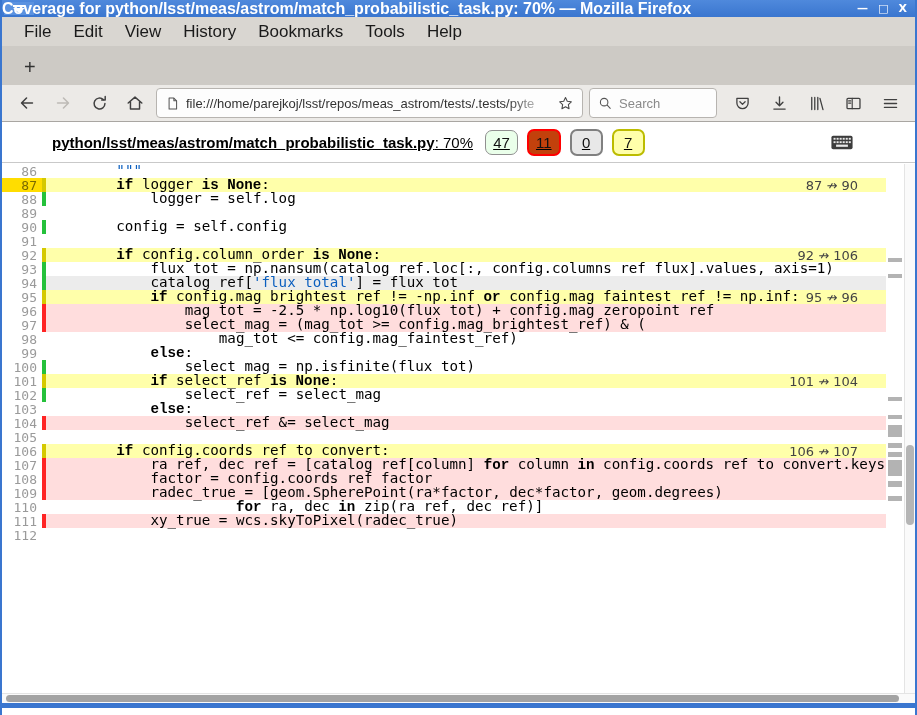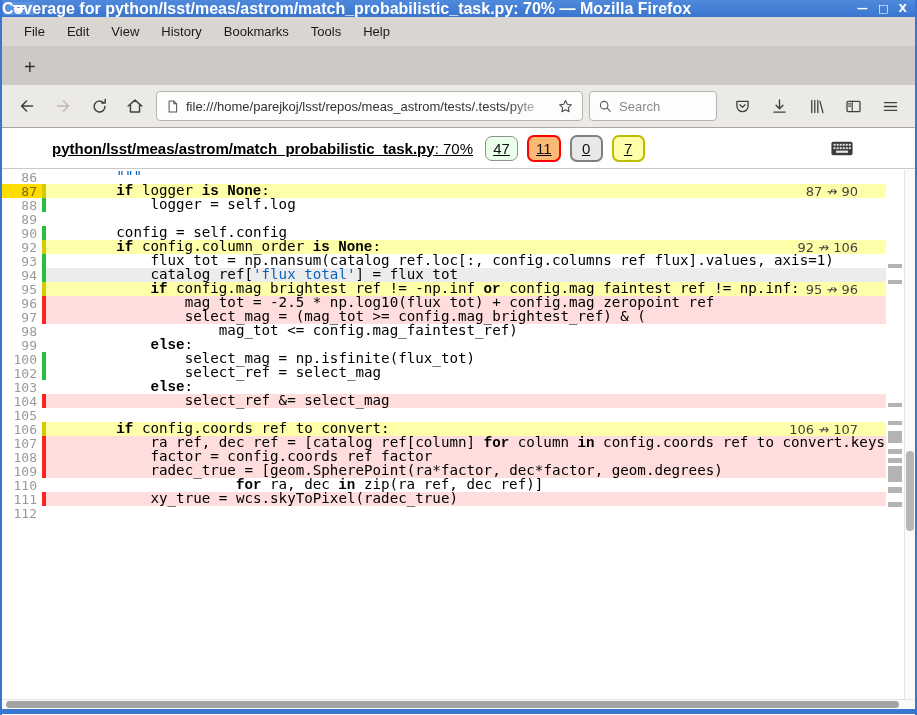--- a/index.html
+++ b/index.html
@@ -21,37 +21,37 @@
   .winmenu-icon .tri { width:0; height:0; border-left:6px solid transparent;
     border-right:6px solid transparent; border-top:5px solid #fff; }
   .titletext { position:absolute; left:0; right:0; text-align:left;
     font-size:16px; font-weight:bold; font-family:Liberation Sans, sans-serif; }
   .winctrls { margin-left:auto; display:flex; gap:10px; padding-right:8px; z-index:2;
     font-size:11px; font-weight:bold; font-family:"DejaVu Sans", sans-serif; }
   .winctrls span { cursor:default; }
   
   .menubar { height:29px; background:#d9d6d1; display:flex; align-items:center;
     padding-left:12px; gap:2px; }
-  .menubar .mitem { font-size:13px; color:#1a1a1a; padding:4px 10px; }
+  .menubar .mitem { font-size:17px; color:#1a1a1a; padding:4px 10px; }
   
   .tabbar { height:39px; background:#cdcac5; display:flex; align-items:flex-end; }
   .tab { width:225px; height:34px; margin-left:8px; background:#e8e5e1;
     border:1px solid #a9a6a1; border-bottom:none; border-radius:4px 4px 0 0;
     display:flex; align-items:center; padding:0 8px; gap:6px; }
   .tab-title { font-size:12px; color:#222; white-space:nowrap; overflow:hidden; flex:1;
     -webkit-mask-image:linear-gradient(90deg,#000 85%,transparent); }
   .tab-close { font-size:15px; color:#555; line-height:1; }
   .newtab { font-size:20px; color:#333; margin-left:14px; padding:2px 8px 6px; }
   .favicon { width:15px; height:15px; border-radius:50%; flex:none;
     background:radial-gradient(circle at 35% 35%, #bfe97e 0 30%, #58a22c 31% 70%, #2d6e1d 71%);
     border:1px solid #777; position:relative; }
   .favicon::after { content:""; position:absolute; right:1px; top:5px; width:4px; height:4px;
     border-radius:50%; background:#d43; }
   
-  .navbar { height:43px; background:#eceae7; border-bottom:1px solid #a9a6a2;
+  .navbar { height:37px; background:#eceae7; border-bottom:1px solid #a9a6a2;
     display:flex; align-items:center; padding:0 10px; gap:6px; }
   .navbtn { width:30px; height:30px; display:flex; align-items:center; justify-content:center; flex:none; }
   .urlbar { height:30px; flex:1; max-width:436px; background:#fdfdfd; border:1px solid #b7b4b0;
     border-radius:4px; display:flex; align-items:center; padding:0 8px; gap:6px; }
   .urltext { font-size:13px; color:#333; white-space:nowrap; overflow:hidden; flex:1;
     -webkit-mask-image:linear-gradient(90deg,#000 88%,transparent); }
   .searchbar { height:30px; width:128px; background:#fdfdfd; border:1px solid #b7b4b0;
     border-radius:4px; display:flex; align-items:center; padding:0 8px; gap:6px; flex:none;}
   .searchph { font-size:13px; color:#8a8a8a; }
   .righticons { display:flex; gap:7px; margin-left:4px; }
@@ -59,21 +59,21 @@
   
   .content { position:relative; height:571px; background:#fff; }
   .cov-header { height:41px; display:flex; align-items:center; padding-left:50px;
     border-bottom:1px solid #c9c9c9; background:#fff;text-decoration:underline; }
   .cov-title { font-size:15px; font-weight:bold; color:#000; font-family:"Liberation Sans",sans-serif; }
   .cov-pct { font-size:15px; font-weight:normal; }
   .badges { display:flex; gap:9px; margin-left:12px; align-items:center; }
   .badge { min-width:33px; text-align:center; font-size:15px; color:#111;
     padding:3px 7px; border-radius:7px; }
   .badge.run { background:#eaffea; border:1px solid #909090; }
-  .badge.mis { background:#fdba74; border:2px solid #ff0000; }
+  .badge.mis { background:#c2410c; border:2px solid #ff0000; }
   .badge.exc { background:#e8e8e8; border:2px solid #808080; }
   .badge.par { background:#ffffaa; border:2px solid #bcbc00; }
   .kbd-btn { margin-left:auto; margin-right:62px; }
   
   .code-wrap { position:absolute; top:42px; left:0; right:29px; bottom:0; overflow:hidden; }
   .crow { position:relative; height:14px; display:flex; align-items:center; }
   .lnum { width:40px; flex:none; text-align:right; padding-right:5px;
     font:13px "DejaVu Sans Mono", monospace; color:#9a9a9a; height:100%;
     display:flex; align-items:center; justify-content:flex-end; }
   .strip { width:4px; flex:none; height:100%; }
@@ -266,20 +266,26 @@
           <span class="lnum">89</span>
           <span class="strip"></span>
           <span class="ctext"></span>
         </div>
         <div class="crow run">
           <div class="rowbg"></div>
           <span class="lnum">90</span>
           <span class="strip"></span>
           <span class="ctext">        config = self.config</span>
         </div>
+        <div class="crow ">
+          <div class="rowbg"></div>
+          <span class="lnum">91</span>
+          <span class="strip"></span>
+          <span class="ctext"></span>
+        </div>
         <div class="crow par">
           <div class="rowbg"></div>
           <span class="lnum">92</span>
           <span class="strip"></span>
           <span class="ctext">        <span class="key">if</span> config.column_order <span class="key">is</span> <span class="key">None</span>:</span>
           <span class="ann">92 ↛ 106</span>
         </div>
         <div class="crow run">
           <div class="rowbg"></div>
           <span class="lnum">93</span>
@@ -321,20 +327,27 @@
           <div class="rowbg"></div>
           <span class="lnum">99</span>
           <span class="strip"></span>
           <span class="ctext">            <span class="key">else</span>:</span>
         </div>
         <div class="crow run">
           <div class="rowbg"></div>
           <span class="lnum">100</span>
           <span class="strip"></span>
           <span class="ctext">                select_mag = np.isfinite(flux_tot)</span>
+        </div>
+        <div class="crow par">
+          <div class="rowbg"></div>
+          <span class="lnum">101</span>
+          <span class="strip"></span>
+          <span class="ctext">            <span class="key">if</span> select_ref <span class="key">is</span> <span class="key">None</span>:</span>
+          <span class="ann">101 ↛ 104</span>
         </div>
         <div class="crow run">
           <div class="rowbg"></div>
           <span class="lnum">102</span>
           <span class="strip"></span>
           <span class="ctext">                select_ref = select_mag</span>
         </div>
         <div class="crow ">
           <div class="rowbg"></div>
           <span class="lnum">103</span>

